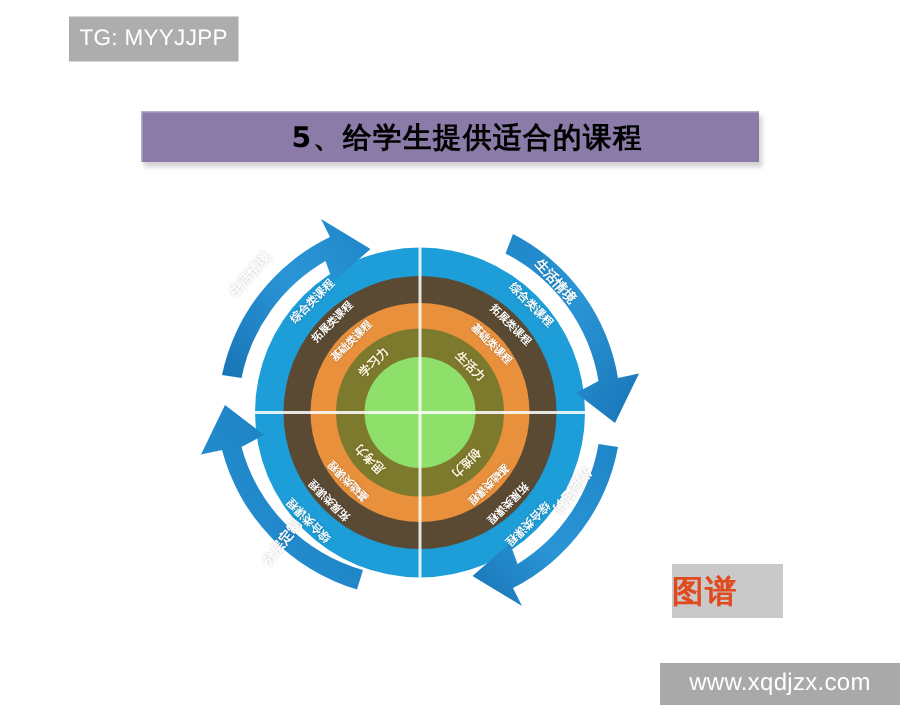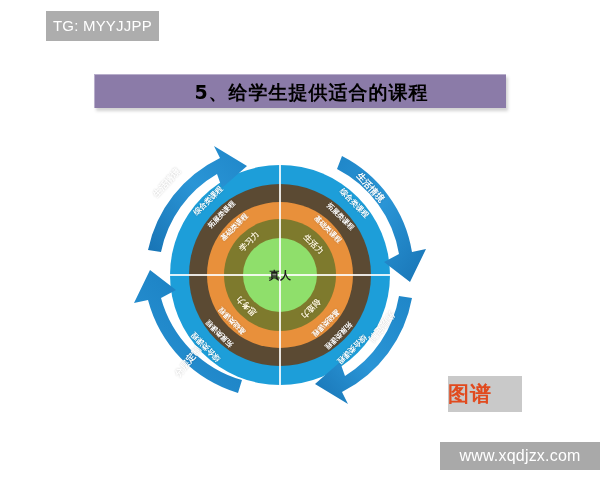--- a/index.html
+++ b/index.html
@@ -191,21 +191,20 @@
 
   <div class="ring ring-blue"></div>
   <div class="ring ring-brown"></div>
   <div class="ring ring-orange"></div>
   <div class="ring ring-olive"></div>
   <div class="ring ring-green"></div>
 
   <div class="cross-v"></div>
   <div class="cross-h"></div>
 
-  <div class="center-label">真人</div>
 
   <div class="ring-label lbl-outer" style="transform:rotate(-45deg);">
     <span style="left:-17px; top:-108px;">综合类课程</span>
   </div>
   <div class="ring-label lbl-mid" style="transform:rotate(-45deg);">
     <span style="left:-16px; top:-89px;">拓展类课程</span>
   </div>
   <div class="ring-label lbl-inner" style="transform:rotate(-45deg);">
     <span style="left:-16px; top:-71px;">基础类课程</span>
   </div>

